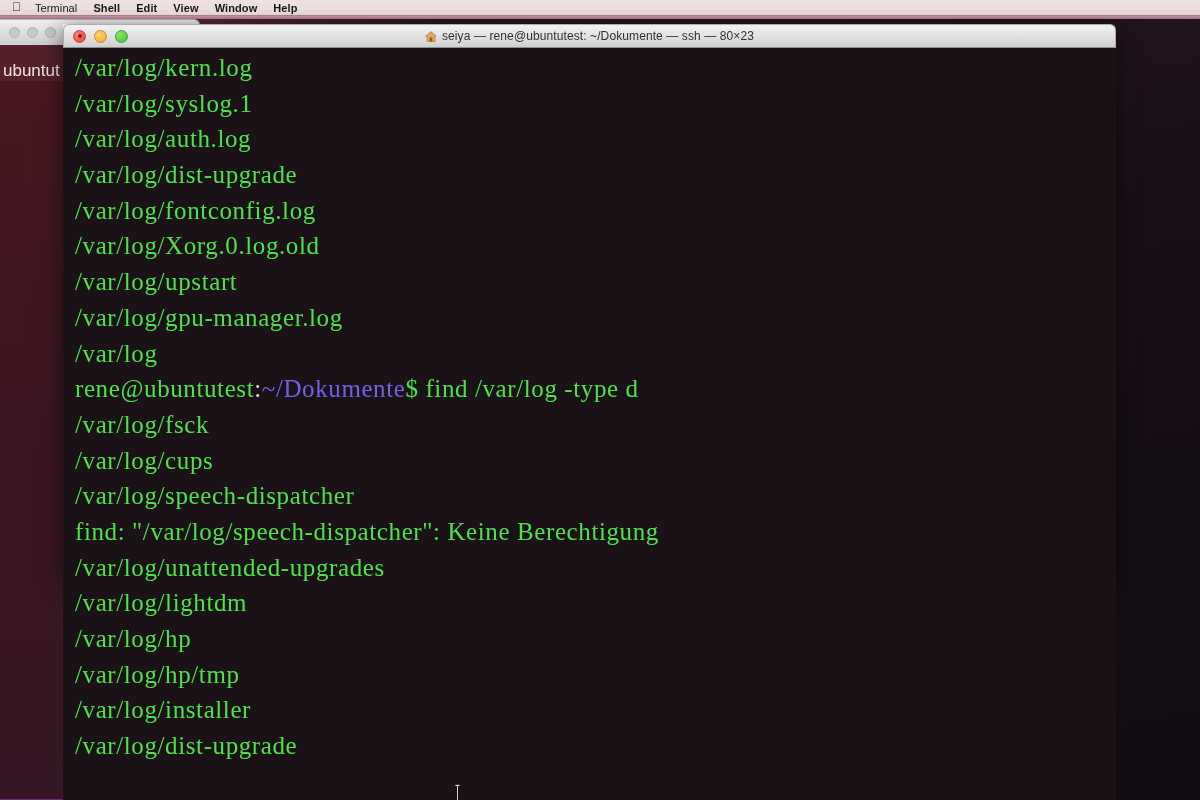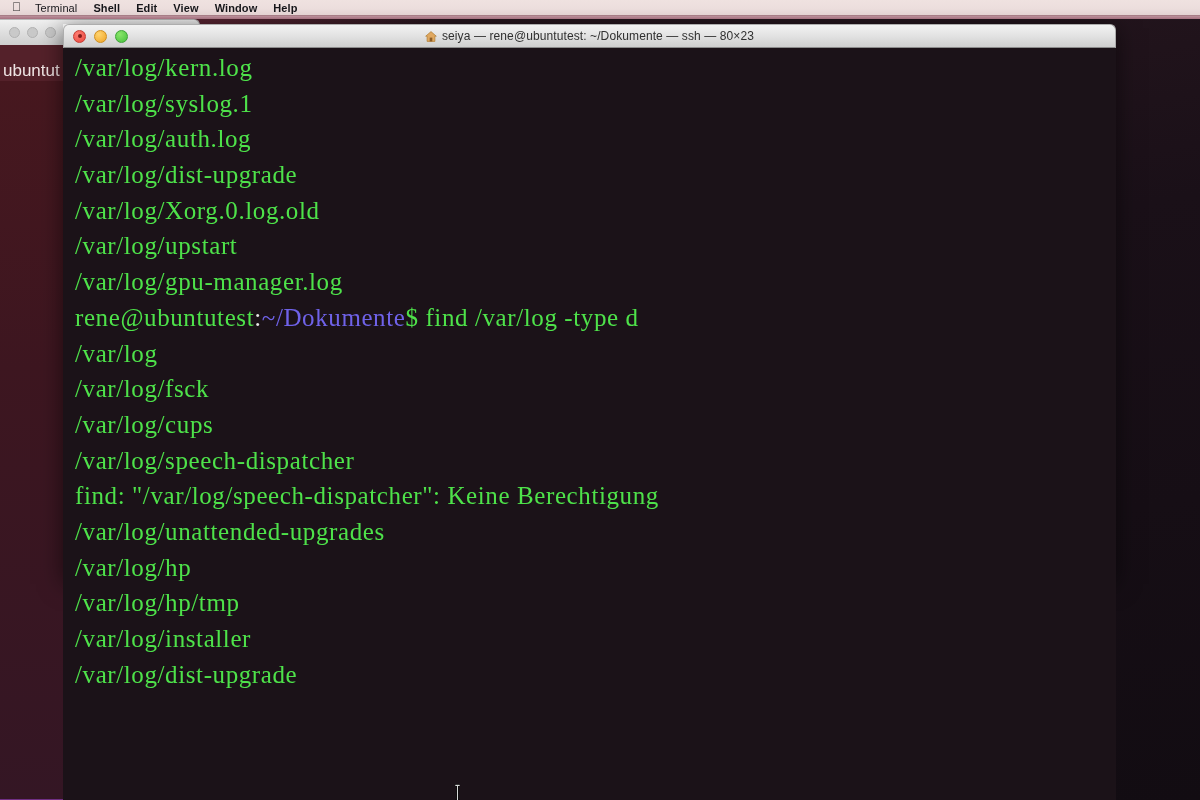--- a/index.html
+++ b/index.html
@@ -272,30 +272,32 @@
         <span>seiya — rene@ubuntutest: ~/Dokumente — ssh — 80×23</span>
       </div>
     </div>
 
     <div class="term-body">
 
     <div class="term-line">/var/log/kern.log</div>
         <div class="term-line">/var/log/syslog.1</div>
         <div class="term-line">/var/log/auth.log</div>
         <div class="term-line">/var/log/dist-upgrade</div>
+        <div class="term-line">/var/log/fontconfig.log</div>
         <div class="term-line">/var/log/Xorg.0.log.old</div>
         <div class="term-line">/var/log/upstart</div>
         <div class="term-line">/var/log/gpu-manager.log</div>
+        <div class="term-line">/var/log</div>
         <div class="term-line"><span class="c-green">rene@ubuntutest</span><span class="c-white">:</span><span class="c-blue">~/Dokumente</span><span class="c-green">$ find /var/log -type d</span></div>
-        <div class="term-line">/var/log</div>
         <div class="term-line">/var/log/fsck</div>
         <div class="term-line">/var/log/cups</div>
         <div class="term-line">/var/log/speech-dispatcher</div>
         <div class="term-line">find: "/var/log/speech-dispatcher": Keine Berechtigung</div>
         <div class="term-line">/var/log/unattended-upgrades</div>
+        <div class="term-line">/var/log/lightdm</div>
         <div class="term-line">/var/log/hp</div>
         <div class="term-line">/var/log/hp/tmp</div>
         <div class="term-line">/var/log/installer</div>
         <div class="term-line">/var/log/dist-upgrade</div>
       </div>
   </div>
 
   <div class="menubar">
     <span class="apple"></span>
     <span class="mi strong">Terminal</span>

